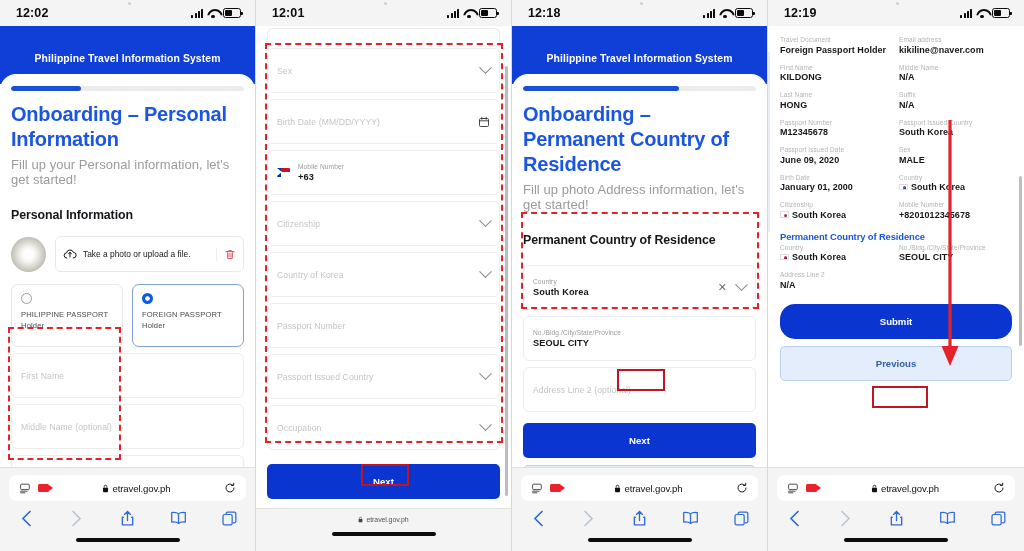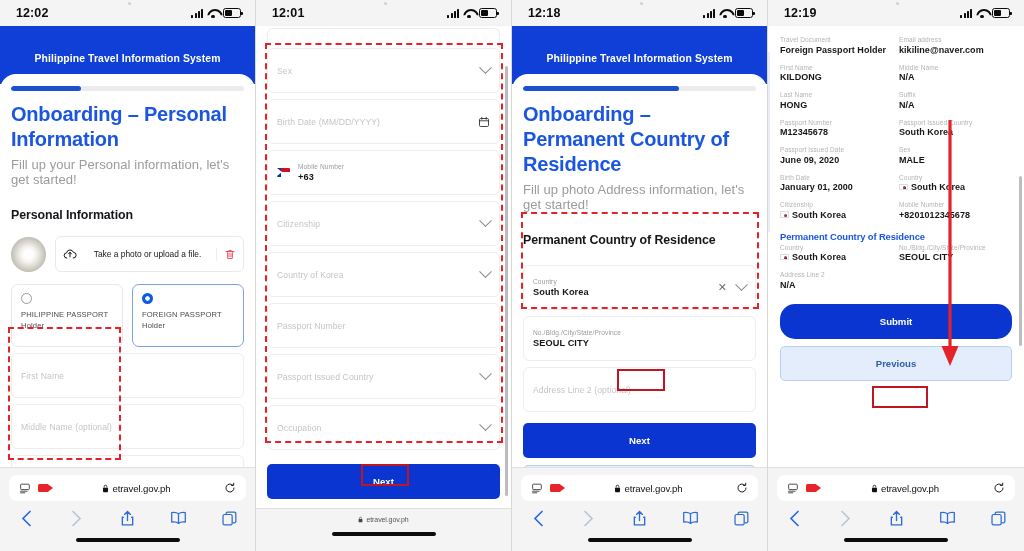--- a/index.html
+++ b/index.html
@@ -84,21 +84,21 @@
   }
 
   
   .photo-row { display: flex; align-items: center; gap: 9px; margin-top: 14px; }
   .avatar {
     width: 35px; height: 35px; border-radius: 50%; flex: 0 0 35px;
     background: radial-gradient(circle at 50% 50%, #ffffff 16%, #f2f0ea 33%, #b9b6ad 76%, #8d8b84 100%);
   }
   .upload-box {
     flex: 1; height: 36px; border: 1px solid #e9e9e9; border-radius: 6px;
-    display: flex; align-items: center; padding: 0 7px; background: #fff; text-align: center;
+    display: flex; align-items: center; padding: 0 7px; background: #fff;
   }
   .upload-icon { width: 14px; height: 14px; flex: 0 0 14px; margin-right: 6px; }
   .upload-text { font-size: 8.4px; color: #15161a; line-height: 1.3; flex: 1; }
   .trash-wrap { border-left: 1px solid #eee; padding-left: 7px; margin-left: 4px; display:flex; align-items:center;}
   .trash-icon { width: 12px; height: 13px; }
 
   
   .choice-row { display: flex; gap: 9px; margin-top: 12px; }
   .choice {
     flex: 1; height: 63px; border: 1px solid #e7e7e7; border-radius: 7px;

